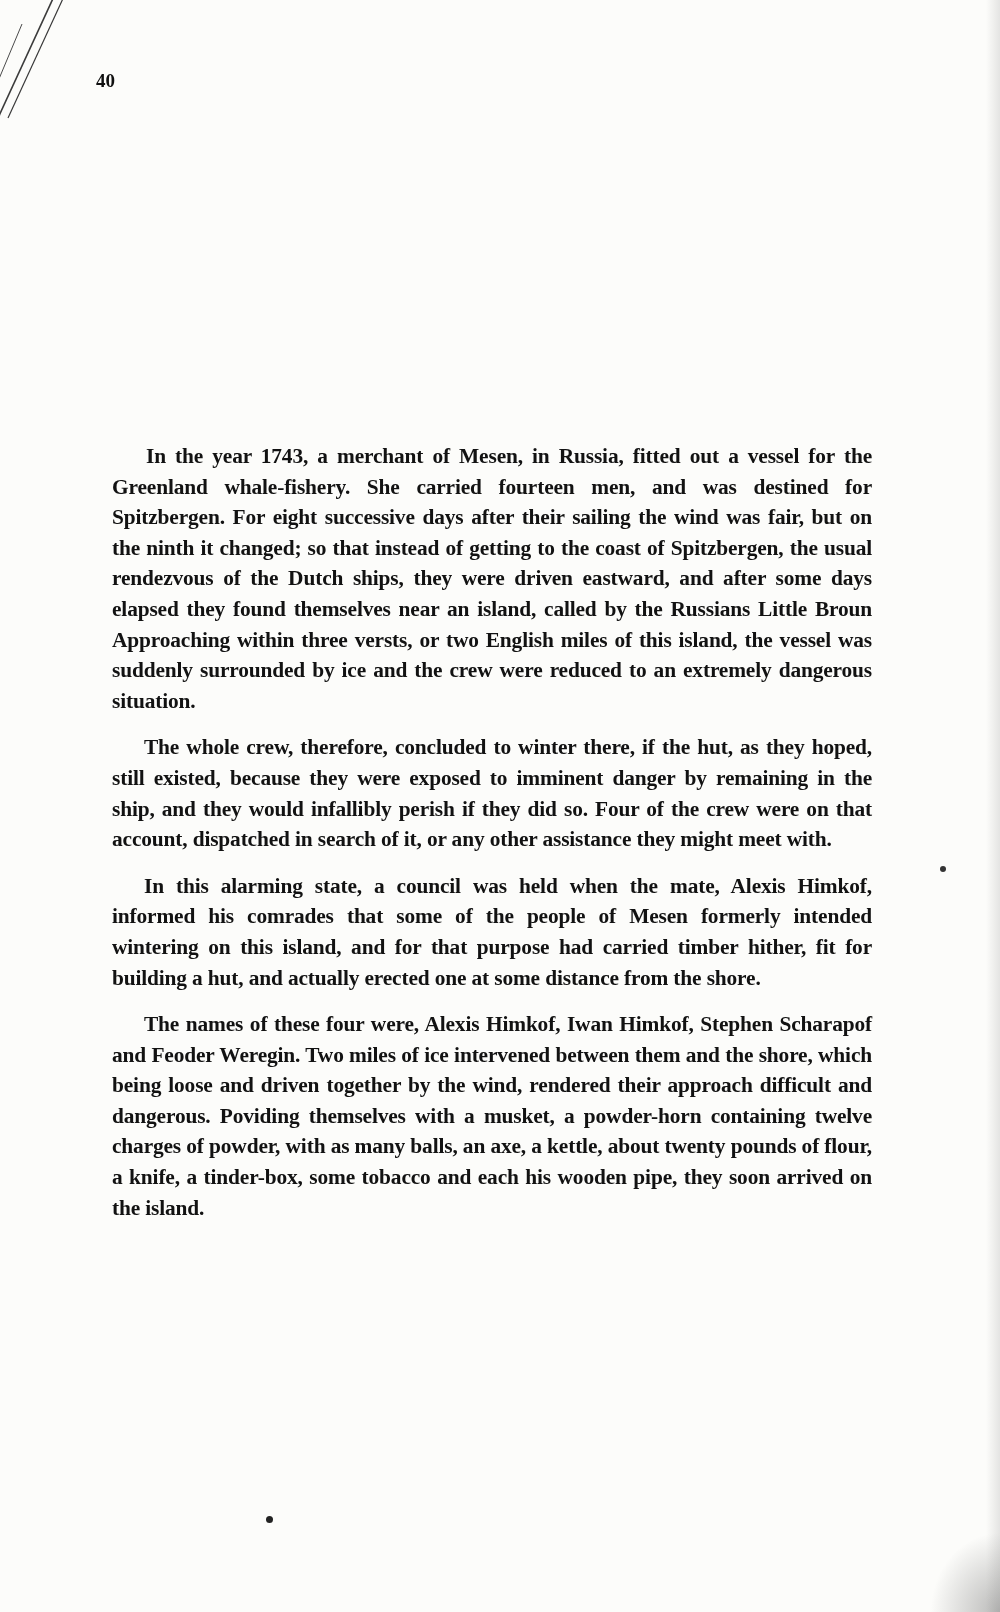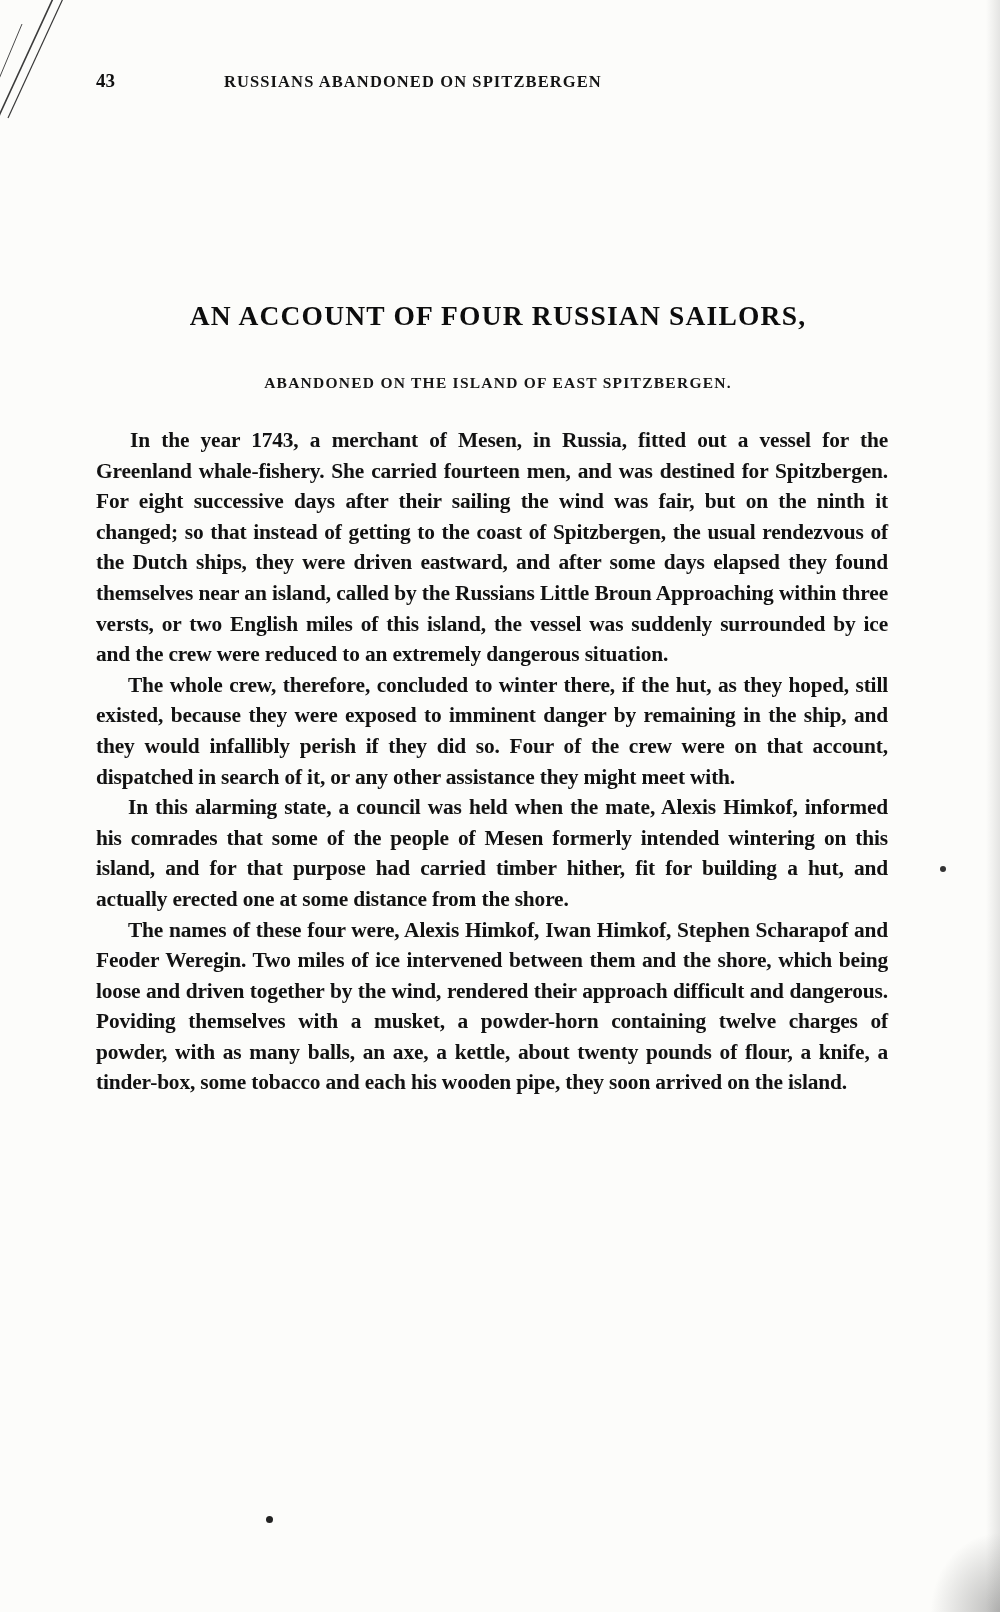--- a/index.html
+++ b/index.html
@@ -88,21 +88,21 @@
     width: 792px;
     font-family: "Liberation Serif", serif;
     font-size: 21.4px;
     line-height: 30.6px;
     color: #121212;
     text-align: justify;
     font-weight: bold;
     letter-spacing: -0.15px;
   }
   .body-text p {
-    margin: 0;
+    margin: 16px;
     text-indent: 32px;
   }
   .body-text p.first-par {
     text-indent: 34px;
   }
   .bottom-dot {
     position: absolute;
     left: 266px;
     top: 1516px;
     width: 7px;
@@ -143,28 +143,23 @@
 
 <div class="page">
 
   <svg class="scan-line-a" viewBox="0 0 90 130">
     <path d="M4 128 L62 2" stroke="#3a3a3a" stroke-width="1.6" fill="none"></path>
     <path d="M14 128 L72 2" stroke="#3a3a3a" stroke-width="1.2" fill="none"></path>
     <path d="M2 96 L28 34" stroke="#4a4a4a" stroke-width="1" fill="none"></path>
   </svg>
 
   <div class="header">
-    <div class="folio">43</div>
-    <div class="running-head">RUSSIANS ABANDONED ON SPITZBERGEN</div>
+    <div class="folio">40</div>
   </div>
 
-  <div class="title-block">
-    <div class="main-title">AN ACCOUNT OF FOUR RUSSIAN SAILORS,</div>
-    <div class="subtitle">ABANDONED ON THE ISLAND OF EAST SPITZBERGEN.</div>
-  </div>
 
   <div class="body-text">
     <p class="first-par">In the year 1743, a merchant of Mesen, in Russia, fitted out a vessel for the Greenland whale-fishery. She carried fourteen men, and was destined for Spitzbergen. For eight successive days after their sailing the wind was fair, but on the ninth it changed; so that instead of getting to the coast of Spitzbergen, the usual rendezvous of the Dutch ships, they were driven eastward, and after some days elapsed they found themselves near an island, called by the Russians Little Broun Approaching within three versts, or two English miles of this island, the vessel was suddenly surrounded by ice and the crew were reduced to an extremely dangerous situation.</p>
     <p>The whole crew, therefore, concluded to winter there, if the hut, as they hoped, still existed, because they were exposed to imminent danger by remaining in the ship, and they would infallibly perish if they did so. Four of the crew were on that account, dispatched in search of it, or any other assistance they might meet with.</p>
     <p>In this alarming state, a council was held when the mate, Alexis Himkof, informed his comrades that some of the people of Mesen formerly intended wintering on this island, and for that purpose had carried timber hither, fit for building a hut, and actually erected one at some distance from the shore.</p>
     <p>The names of these four were, Alexis Himkof, Iwan Himkof, Stephen Scharapof and Feoder Weregin. Two miles of ice intervened between them and the shore, which being loose and driven together by the wind, rendered their approach difficult and dangerous. Poviding themselves with a musket, a powder-horn containing twelve charges of powder, with as many balls, an axe, a kettle, about twenty pounds of flour, a knife, a tinder-box, some tobacco and each his wooden pipe, they soon arrived on the island.</p>
   </div>
 
   <div class="edge-dot"></div>
   <div class="bottom-dot"></div>

